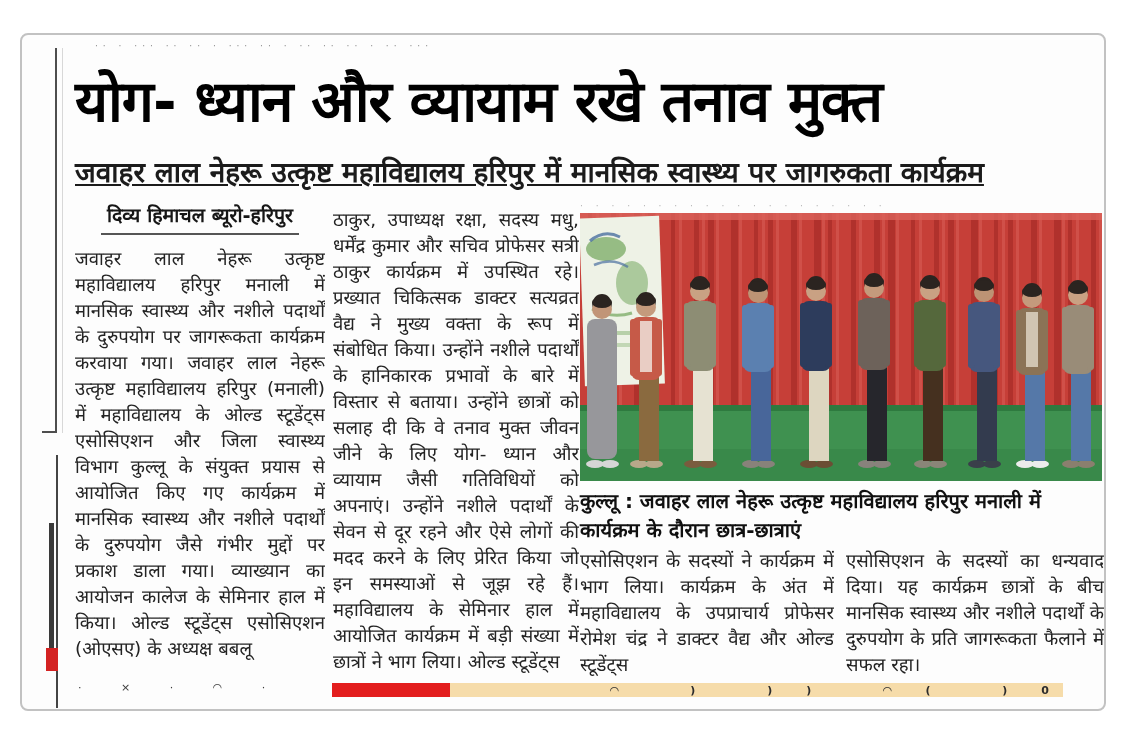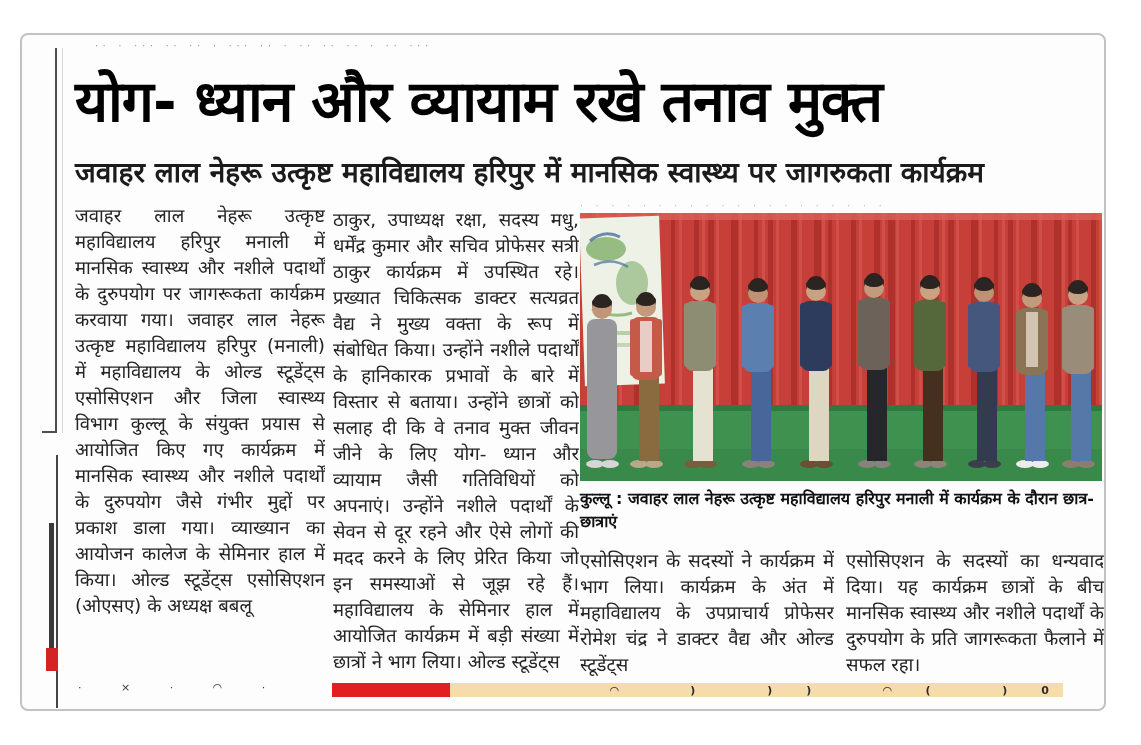--- a/index.html
+++ b/index.html
@@ -23,41 +23,41 @@
   .scraps-top    { left:73px;  top:6px;   width:560px; }
   .scraps-photo  { left:558px; top:166px; width:520px; color:#b5b5b5; }
   .scraps-bottom { left:56px;  top:646px; color:#3c3c3c; font-size:11px; letter-spacing:18px; }
 
   .headline {
     left:53px; top:28px; width:1032px; white-space:nowrap;
     font-size:57px; font-weight:800; color:#000000; letter-spacing:-1px; line-height:1.35;
   }
   .subheadline {
     left:53px; top:120px; width:1032px; white-space:nowrap;
-    font-size:28px; font-weight:700; color:#1b1b1b; line-height:1.3;
+    font-size:28px; font-weight:700; color:#1b1b1b; line-height:1.3;text-decoration:underline;
   }
 
   .col { color:#232323; font-size:18.5px; line-height:26px; text-align:justify; overflow:hidden; }
   .col p { text-align:justify; }
   .col1 { left:53px;  top:168px; width:250px; height:482px; }
   .col2 { left:311px; top:172px; width:246px; height:478px; }
   .col3 { left:558px; top:513px; width:254px; height:140px; }
   .col4 { left:824px; top:513px; width:258px; height:140px; }
 
   .byline {
     font-weight:700; font-size:19.5px; color:#161616; text-align:center;
     padding:0 6px 4px 6px; margin:0 auto 11px auto; width:max-content; max-width:100%;
     border-bottom:2px solid #555;
   }
 
   .photo { left:558px; top:178px; width:522px; height:268px; overflow:hidden; }
   .photo svg { display:block; }
   .caption {
     left:558px; top:452px; width:524px;
-    font-size:16px; font-weight:700; color:#101010; line-height:1.45; text-align:left;
+    font-size:20px; font-weight:700; color:#101010; line-height:1.45; text-align:left;
   }
 
   .strip-red { left:310px; top:648px; width:118px; height:14px; }
   .strip-tan { left:428px; top:648px; width:613px; height:14px; overflow:hidden; }
   .strip-tan .marks {
     position:absolute; left:160px; top:1px; color:#2d2d2d; font-size:11px;
     letter-spacing:34px; white-space:nowrap; font-weight:700;
   }
 </style>
 </head>
@@ -71,20 +71,21 @@
   <div class="rule-b"></div>
   <div class="rule-b-bar"></div>
   <div class="rule-b-red" style="background: rgb(212, 35, 35);"></div>
 
   <div class="scraps scraps-top">·· · ··· ·· ·· · ··· ··      · ·· ·· ·· · ·· ···</div>
 
   <h1 class="headline">योग- ध्यान और व्यायाम रखे तनाव मुक्त</h1>
   <h2 class="subheadline">जवाहर लाल नेहरू उत्कृष्ट महाविद्यालय हरिपुर में मानसिक स्वास्थ्य पर जागरुकता कार्यक्रम</h2>
 
   <div class="col col1">
+    <div class="byline">दिव्य हिमाचल ब्यूरो-हरिपुर</div>
     <p>जवाहर लाल नेहरू उत्कृष्ट महाविद्यालय हरिपुर मनाली में मानसिक स्वास्थ्य और नशीले पदार्थों के दुरुपयोग पर जागरूकता कार्यक्रम करवाया गया। जवाहर लाल नेहरू उत्कृष्ट महाविद्यालय हरिपुर (मनाली) में महाविद्यालय के ओल्ड स्टूडेंट्स एसोसिएशन और जिला स्वास्थ्य विभाग कुल्लू के संयुक्त प्रयास से आयोजित किए गए कार्यक्रम में मानसिक स्वास्थ्य और नशीले पदार्थों के दुरुपयोग जैसे गंभीर मुद्दों पर प्रकाश डाला गया। व्याख्यान का आयोजन कालेज के सेमिनार हाल में किया। ओल्ड स्टूडेंट्स एसोसिएशन (ओएसए) के अध्यक्ष बबलू</p>
   </div>
 
   <div class="col col2">
     <p>ठाकुर, उपाध्यक्ष रक्षा, सदस्य मधु, धर्मेंद्र कुमार और सचिव प्रोफेसर सत्री ठाकुर कार्यक्रम में उपस्थित रहे। प्रख्यात चिकित्सक डाक्टर सत्यव्रत वैद्य ने मुख्य वक्ता के रूप में संबोधित किया। उन्होंने नशीले पदार्थों के हानिकारक प्रभावों के बारे में विस्तार से बताया। उन्होंने छात्रों को सलाह दी कि वे तनाव मुक्त जीवन जीने के लिए योग- ध्यान और व्यायाम जैसी गतिविधियों को अपनाएं। उन्होंने नशीले पदार्थों के सेवन से दूर रहने और ऐसे लोगों की मदद करने के लिए प्रेरित किया जो इन समस्याओं से जूझ रहे हैं। महाविद्यालय के सेमिनार हाल में आयोजित कार्यक्रम में बड़ी संख्या में छात्रों ने भाग लिया। ओल्ड स्टूडेंट्स</p>
   </div>
 
   <div class="scraps scraps-photo">· · · · · · · · · · · · · · · · · · · ·</div>
 
   <div class="photo" id="photo-box">

